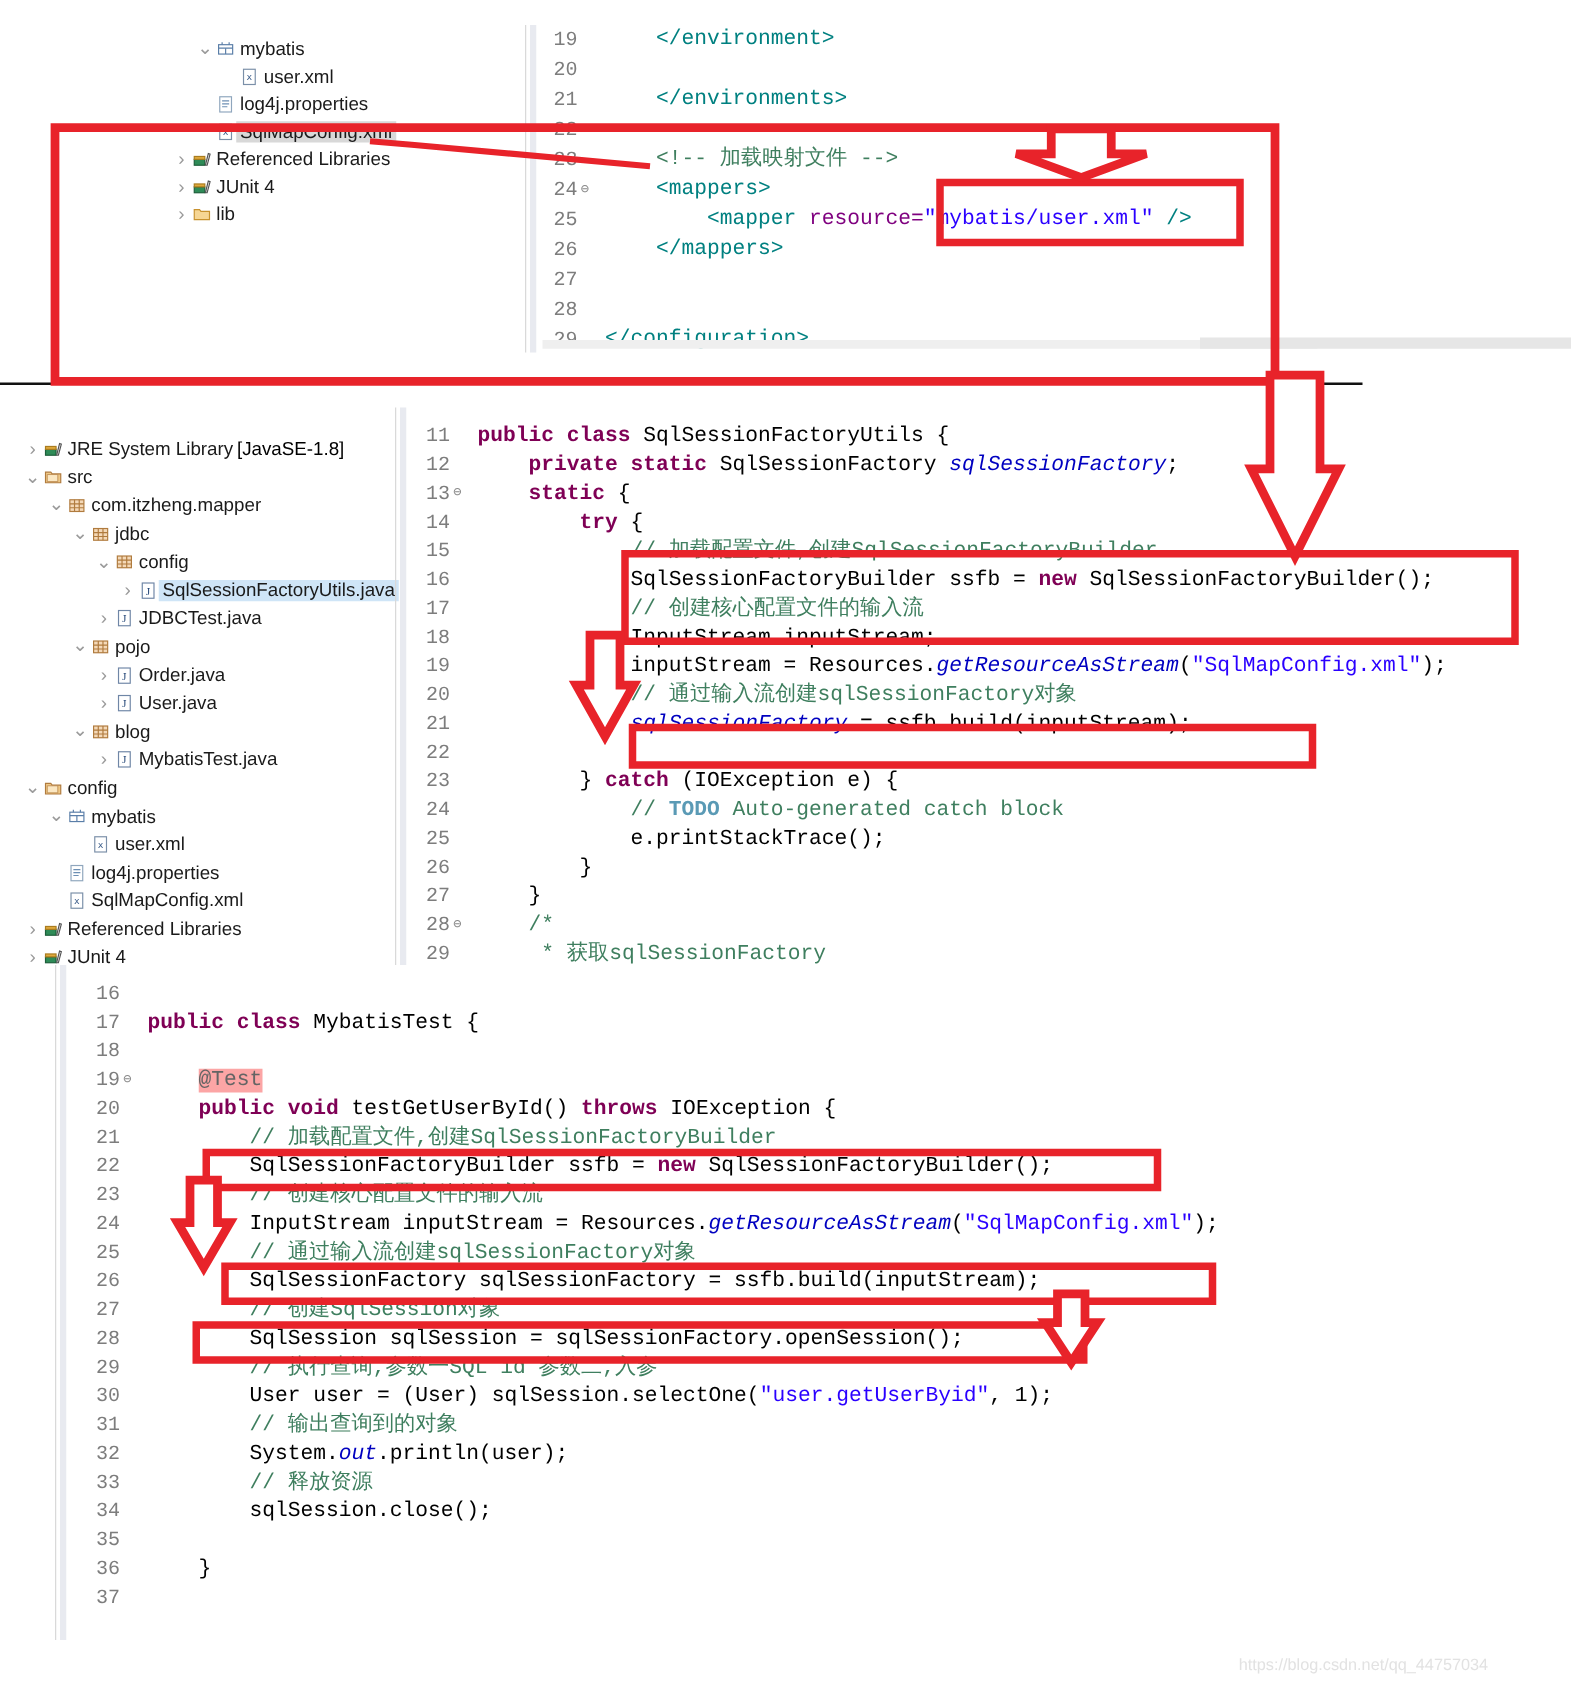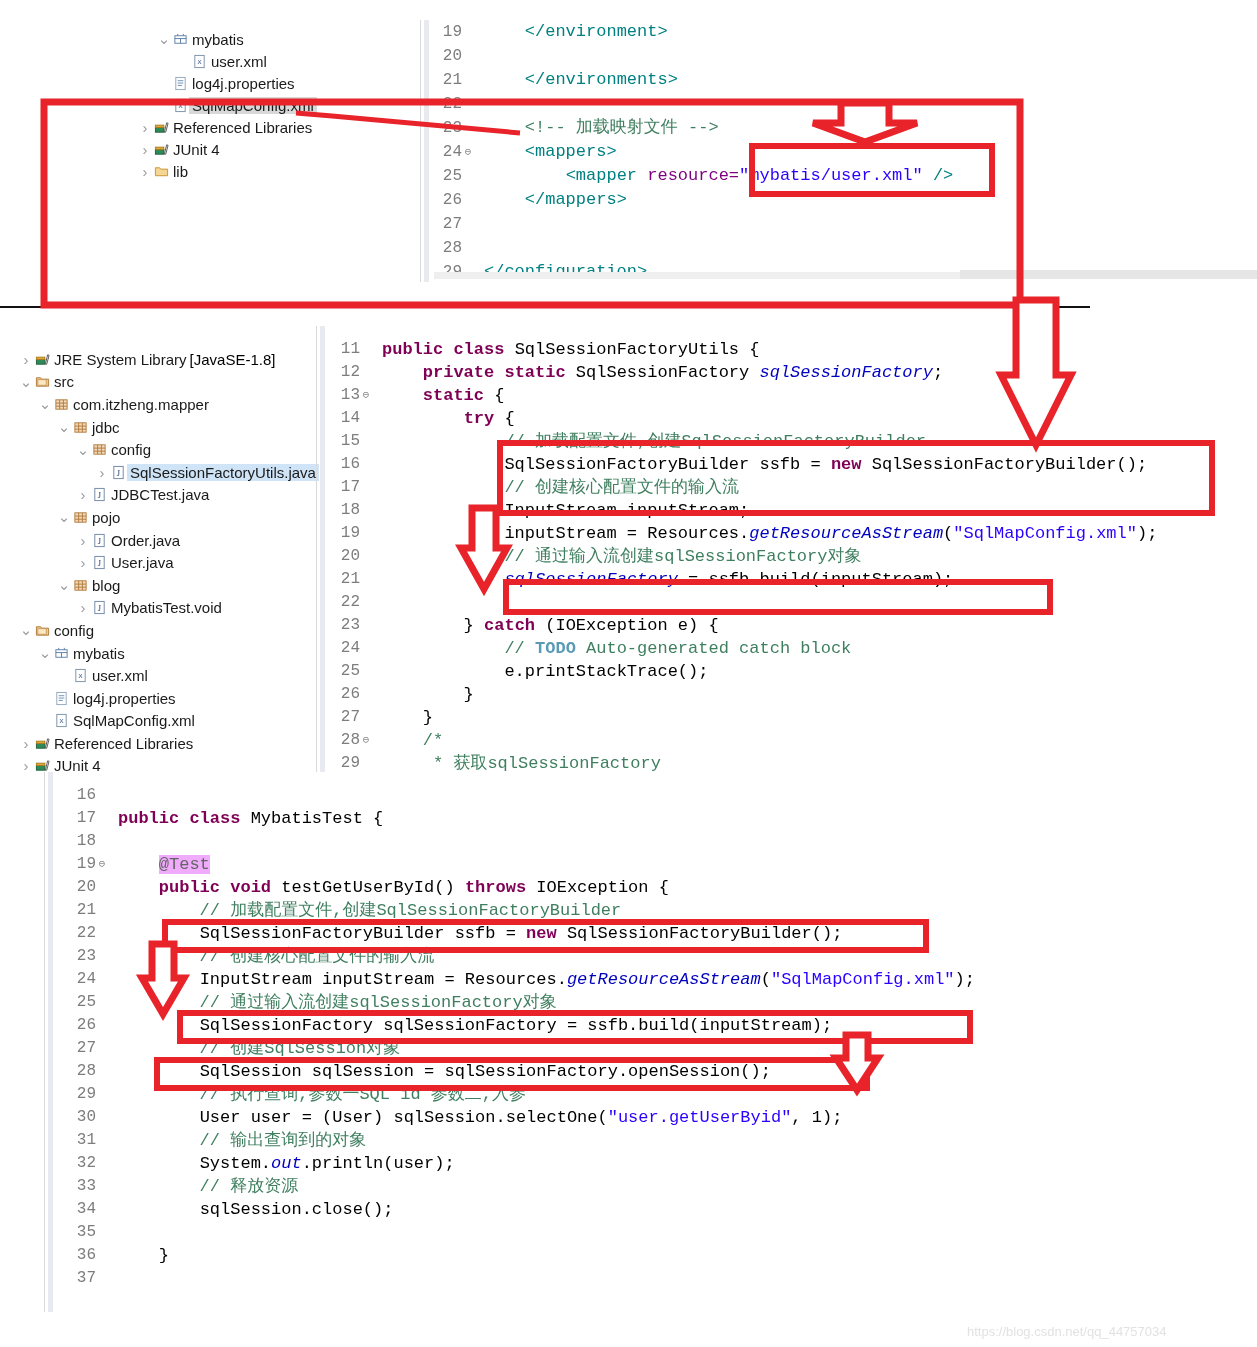--- a/index.html
+++ b/index.html
@@ -29,21 +29,21 @@
 
   
   .kw{color:#7f0055;font-weight:bold;text-align:right;}
   .str{color:#2a00ff;}
   .cmt{color:#3f7f5f;}
   .tag{color:#008080;}
   .attr{color:#7f007f;}
   .stat{color:#0000c0;font-style:italic;}
   .todo{color:#5a9ab5;font-weight:bold;}
   .plain{color:#000;}
-  .anno{color:#646464;background:#f0abfc;}
+  .anno{color:#646464;background:#fca5a5;}
 
   
   .ov{position:absolute;left:0;top:0;width:1257px;height:1347px;pointer-events:none;}
   .wm{position:absolute;color:#e2e2e2;font-size:13px;font-family:"Liberation Sans",sans-serif;}
   .sbar{position:absolute;background:#efefef;}
 </style>
 </head>
 <body>
 
 <div class="panel" id="top-panel" style="left:0;top:0;width:1257px;height:308px;">
@@ -267,21 +267,21 @@
         <span class="tlabel">blog</span>
       </div>
       <div class="tnode" style="height: 22.6px; padding-left: 76px;">
         <span class="twist" style="font-size: 15px;">›</span>
         <span class="ticon">
           <svg width="15" height="15" viewBox="0 0 16 16">
             <rect x="3" y="1.5" width="10" height="13" fill="#fff" stroke="#6f86a6"></rect>
             <text x="8" y="11.5" font-size="9" text-anchor="middle" fill="#1b3f72" font-family="serif">J</text>
           </svg>
         </span>
-        <span class="tlabel">MybatisTest.void</span>
+        <span class="tlabel">MybatisTest.java</span>
       </div>
       <div class="tnode" style="height: 22.6px; padding-left: 19px;">
         <span class="twist" style="font-size: 15px; line-height: 10px;">⌄</span>
         <span class="ticon">
           <svg width="15" height="15" viewBox="0 0 16 16">
             <path d="M1.5 4 H6 L7.2 5.5 H14.5 V13 H1.5 Z" fill="#f0c987" stroke="#b07b3e"></path>
             <path d="M3 6 H12 V12 H3 Z" fill="#fbe7c2" stroke="#b07b3e" stroke-width="0.6"></path>
           </svg>
         </span>
         <span class="tlabel">config</span>
@@ -356,21 +356,21 @@
     </div>
   <div style="position:absolute;left:316px;top:14px;width:1px;height:455px;background:#d9d9d9;"></div>
   <div class="gutterbar" style="left:320px;top:14px;height:455px;"></div>
   <div class="code" id="mid-code" style="position: absolute; left: 330px; top: 26px; width: 920px; line-height: 23px; font-size: 17px;"><div class="row" style="height: 23px;"><span class="num" style="flex: 0 0 30px;">11</span><span class="fold"></span><span class="src"><span class="kw">public class </span><span class="plain">SqlSessionFactoryUtils</span><span class="plain"> {</span></span></div><div class="row" style="height: 23px;"><span class="num" style="flex: 0 0 30px;">12</span><span class="fold"></span><span class="src"><span class="plain">    </span><span class="kw">private static </span><span class="plain">SqlSessionFactory </span><span class="stat">sqlSessionFactory</span><span class="plain">;</span></span></div><div class="row" style="height: 23px;"><span class="num" style="flex: 0 0 30px;">13</span><span class="fold">⊖</span><span class="src"><span class="plain">    </span><span class="kw">static </span><span class="plain">{</span></span></div><div class="row" style="height: 23px;"><span class="num" style="flex: 0 0 30px;">14</span><span class="fold"></span><span class="src"><span class="plain">        </span><span class="kw">try </span><span class="plain">{</span></span></div><div class="row" style="height: 23px;"><span class="num" style="flex: 0 0 30px;">15</span><span class="fold"></span><span class="src"><span class="cmt">            // 加载配置文件,创建SqlSessionFactoryBuilder</span></span></div><div class="row" style="height: 23px;"><span class="num" style="flex: 0 0 30px;">16</span><span class="fold"></span><span class="src"><span class="plain">            </span><span class="plain">SqlSessionFactoryBuilder ssfb = </span><span class="kw">new </span><span class="plain">SqlSessionFactoryBuilder();</span></span></div><div class="row" style="height: 23px;"><span class="num" style="flex: 0 0 30px;">17</span><span class="fold"></span><span class="src"><span class="cmt">            // 创建核心配置文件的输入流</span></span></div><div class="row" style="height: 23px;"><span class="num" style="flex: 0 0 30px;">18</span><span class="fold"></span><span class="src"><span class="plain">            </span><span class="plain">InputStream inputStream;</span></span></div><div class="row" style="height: 23px;"><span class="num" style="flex: 0 0 30px;">19</span><span class="fold"></span><span class="src"><span class="plain">            </span><span class="plain">inputStream = Resources.</span><span class="stat">getResourceAsStream</span><span class="plain">(</span><span class="str">"SqlMapConfig.xml"</span><span class="plain">);</span></span></div><div class="row" style="height: 23px;"><span class="num" style="flex: 0 0 30px;">20</span><span class="fold"></span><span class="src"><span class="cmt">            // 通过输入流创建sqlSessionFactory对象</span></span></div><div class="row" style="height: 23px;"><span class="num" style="flex: 0 0 30px;">21</span><span class="fold"></span><span class="src"><span class="plain">            </span><span class="stat">sqlSessionFactory</span><span class="plain"> = ssfb.build(inputStream);</span></span></div><div class="row" style="height: 23px;"><span class="num" style="flex: 0 0 30px;">22</span><span class="fold"></span><span class="src"></span></div><div class="row" style="height: 23px;"><span class="num" style="flex: 0 0 30px;">23</span><span class="fold"></span><span class="src"><span class="plain">        } </span><span class="kw">catch </span><span class="plain">(IOException e) {</span></span></div><div class="row" style="height: 23px;"><span class="num" style="flex: 0 0 30px;">24</span><span class="fold"></span><span class="src"><span class="plain">            </span><span class="cmt">// </span><span class="todo">TODO</span><span class="cmt"> Auto-generated catch block</span></span></div><div class="row" style="height: 23px;"><span class="num" style="flex: 0 0 30px;">25</span><span class="fold"></span><span class="src"><span class="plain">            </span><span class="plain">e.printStackTrace();</span></span></div><div class="row" style="height: 23px;"><span class="num" style="flex: 0 0 30px;">26</span><span class="fold"></span><span class="src"><span class="plain">        }</span></span></div><div class="row" style="height: 23px;"><span class="num" style="flex: 0 0 30px;">27</span><span class="fold"></span><span class="src"><span class="plain">    }</span></span></div><div class="row" style="height: 23px;"><span class="num" style="flex: 0 0 30px;">28</span><span class="fold">⊖</span><span class="src"><span class="plain">    </span><span class="cmt">/*</span></span></div><div class="row" style="height: 23px;"><span class="num" style="flex: 0 0 30px;">29</span><span class="fold"></span><span class="src"><span class="cmt">     * 获取sqlSessionFactory</span></span></div></div>
 </div>
 
 <div class="panel" id="bottom-panel" style="left:38px;top:772px;width:1219px;height:575px;">
   <div style="position:absolute;left:6px;top:0;width:1px;height:540px;background:#d9d9d9;"></div>
   <div class="gutterbar" style="left:10px;top:0;height:540px;"></div>
   <div class="code" id="bot-code" style="position: absolute; left: 22px; top: 12px; width: 1190px; line-height: 23px; font-size: 17px;"><div class="row" style="height: 23px;"><span class="num" style="flex: 0 0 36px;">16</span><span class="fold"></span><span class="src"></span></div><div class="row" style="height: 23px;"><span class="num" style="flex: 0 0 36px;">17</span><span class="fold"></span><span class="src"><span class="kw">public class </span><span class="plain">MybatisTest</span><span class="plain"> {</span></span></div><div class="row" style="height: 23px;"><span class="num" style="flex: 0 0 36px;">18</span><span class="fold"></span><span class="src"></span></div><div class="row" style="height: 23px;"><span class="num" style="flex: 0 0 36px;">19</span><span class="fold">⊖</span><span class="src"><span class="plain">    </span><span class="anno">@Test</span></span></div><div class="row" style="height: 23px;"><span class="num" style="flex: 0 0 36px;">20</span><span class="fold"></span><span class="src"><span class="plain">    </span><span class="kw">public void </span><span class="plain">testGetUserById</span><span class="plain">() </span><span class="kw">throws </span><span class="plain">IOException {</span></span></div><div class="row" style="height: 23px;"><span class="num" style="flex: 0 0 36px;">21</span><span class="fold"></span><span class="src"><span class="cmt">        // 加载配置文件,创建SqlSessionFactoryBuilder</span></span></div><div class="row" style="height: 23px;"><span class="num" style="flex: 0 0 36px;">22</span><span class="fold"></span><span class="src"><span class="plain">        </span><span class="plain">SqlSessionFactoryBuilder ssfb = </span><span class="kw">new </span><span class="plain">SqlSessionFactoryBuilder();</span></span></div><div class="row" style="height: 23px;"><span class="num" style="flex: 0 0 36px;">23</span><span class="fold"></span><span class="src"><span class="cmt">        // 创建核心配置文件的输入流</span></span></div><div class="row" style="height: 23px;"><span class="num" style="flex: 0 0 36px;">24</span><span class="fold"></span><span class="src"><span class="plain">        </span><span class="plain">InputStream inputStream = Resources.</span><span class="stat">getResourceAsStream</span><span class="plain">(</span><span class="str">"SqlMapConfig.xml"</span><span class="plain">);</span></span></div><div class="row" style="height: 23px;"><span class="num" style="flex: 0 0 36px;">25</span><span class="fold"></span><span class="src"><span class="cmt">        // 通过输入流创建sqlSessionFactory对象</span></span></div><div class="row" style="height: 23px;"><span class="num" style="flex: 0 0 36px;">26</span><span class="fold"></span><span class="src"><span class="plain">        </span><span class="plain">SqlSessionFactory sqlSessionFactory = ssfb.build(inputStream);</span></span></div><div class="row" style="height: 23px;"><span class="num" style="flex: 0 0 36px;">27</span><span class="fold"></span><span class="src"><span class="cmt">        // 创建SqlSession对象</span></span></div><div class="row" style="height: 23px;"><span class="num" style="flex: 0 0 36px;">28</span><span class="fold"></span><span class="src"><span class="plain">        </span><span class="plain">SqlSession sqlSession = sqlSessionFactory.openSession();</span></span></div><div class="row" style="height: 23px;"><span class="num" style="flex: 0 0 36px;">29</span><span class="fold"></span><span class="src"><span class="cmt">        // 执行查询,参数一SQL id 参数二,入参</span></span></div><div class="row" style="height: 23px;"><span class="num" style="flex: 0 0 36px;">30</span><span class="fold"></span><span class="src"><span class="plain">        </span><span class="plain">User user = (User) sqlSession.selectOne(</span><span class="str">"user.getUserByid"</span><span class="plain">, 1);</span></span></div><div class="row" style="height: 23px;"><span class="num" style="flex: 0 0 36px;">31</span><span class="fold"></span><span class="src"><span class="cmt">        // 输出查询到的对象</span></span></div><div class="row" style="height: 23px;"><span class="num" style="flex: 0 0 36px;">32</span><span class="fold"></span><span class="src"><span class="plain">        </span><span class="plain">System.</span><span class="stat">out</span><span class="plain">.println(user);</span></span></div><div class="row" style="height: 23px;"><span class="num" style="flex: 0 0 36px;">33</span><span class="fold"></span><span class="src"><span class="cmt">        // 释放资源</span></span></div><div class="row" style="height: 23px;"><span class="num" style="flex: 0 0 36px;">34</span><span class="fold"></span><span class="src"><span class="plain">        </span><span class="plain">sqlSession.close();</span></span></div><div class="row" style="height: 23px;"><span class="num" style="flex: 0 0 36px;">35</span><span class="fold"></span><span class="src"></span></div><div class="row" style="height: 23px;"><span class="num" style="flex: 0 0 36px;">36</span><span class="fold"></span><span class="src"><span class="plain">    }</span></span></div><div class="row" style="height: 23px;"><span class="num" style="flex: 0 0 36px;">37</span><span class="fold"></span><span class="src"></span></div></div>
-  <div class="wm" style="left:929px;top:552px;">https://blog.csdn.net/qq_44757034</div>
+  <div class="wm" style="left:953px;top:552px;">https://blog.csdn.net/qq_44757034</div>
 </div>
 
 <svg class="ov" viewBox="0 0 1257 1347" xmlns="http://www.w3.org/2000/svg">
   <g fill="none" stroke="#e8232a" stroke-width="7">
 
     <path d="M44,102 L1020,102 L1020,305 L44,305 Z"></path>
 
     <path stroke-width="5" d="M296,113 C380,120 470,128 520,133"></path>
 
     <path d="M752,146 L992,146 L992,194 L752,194 Z" stroke-width="6"></path>

